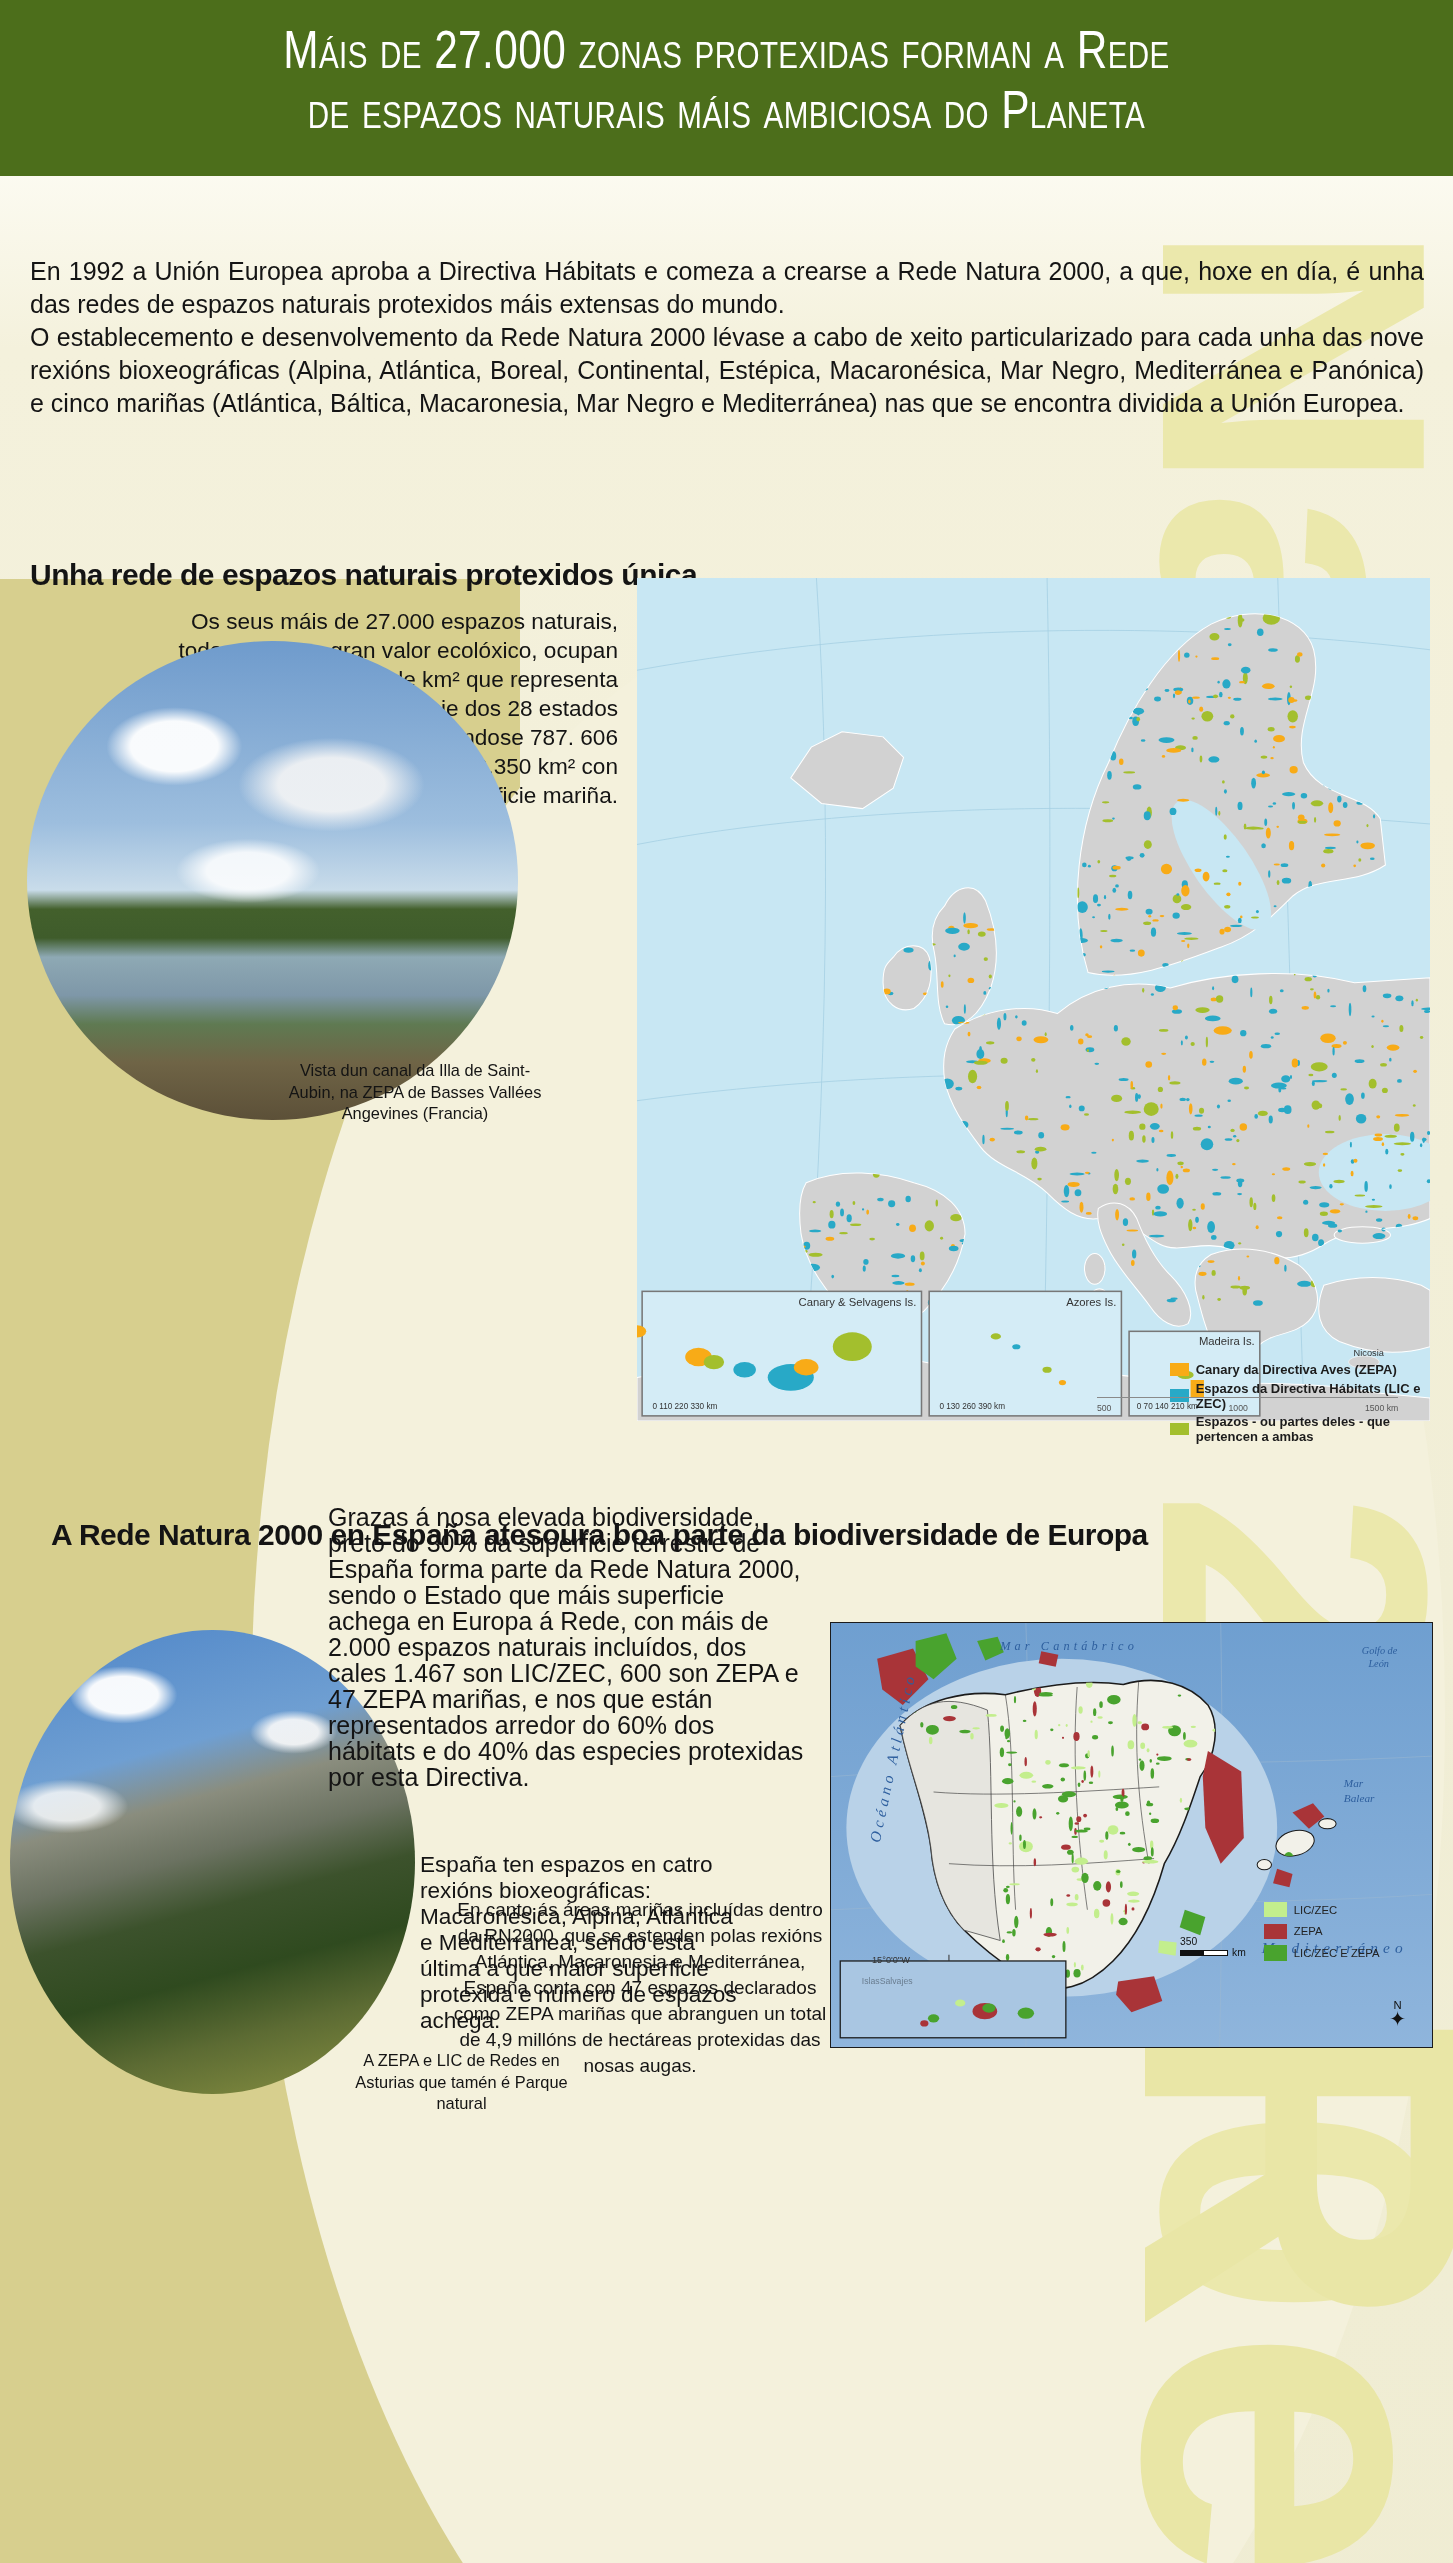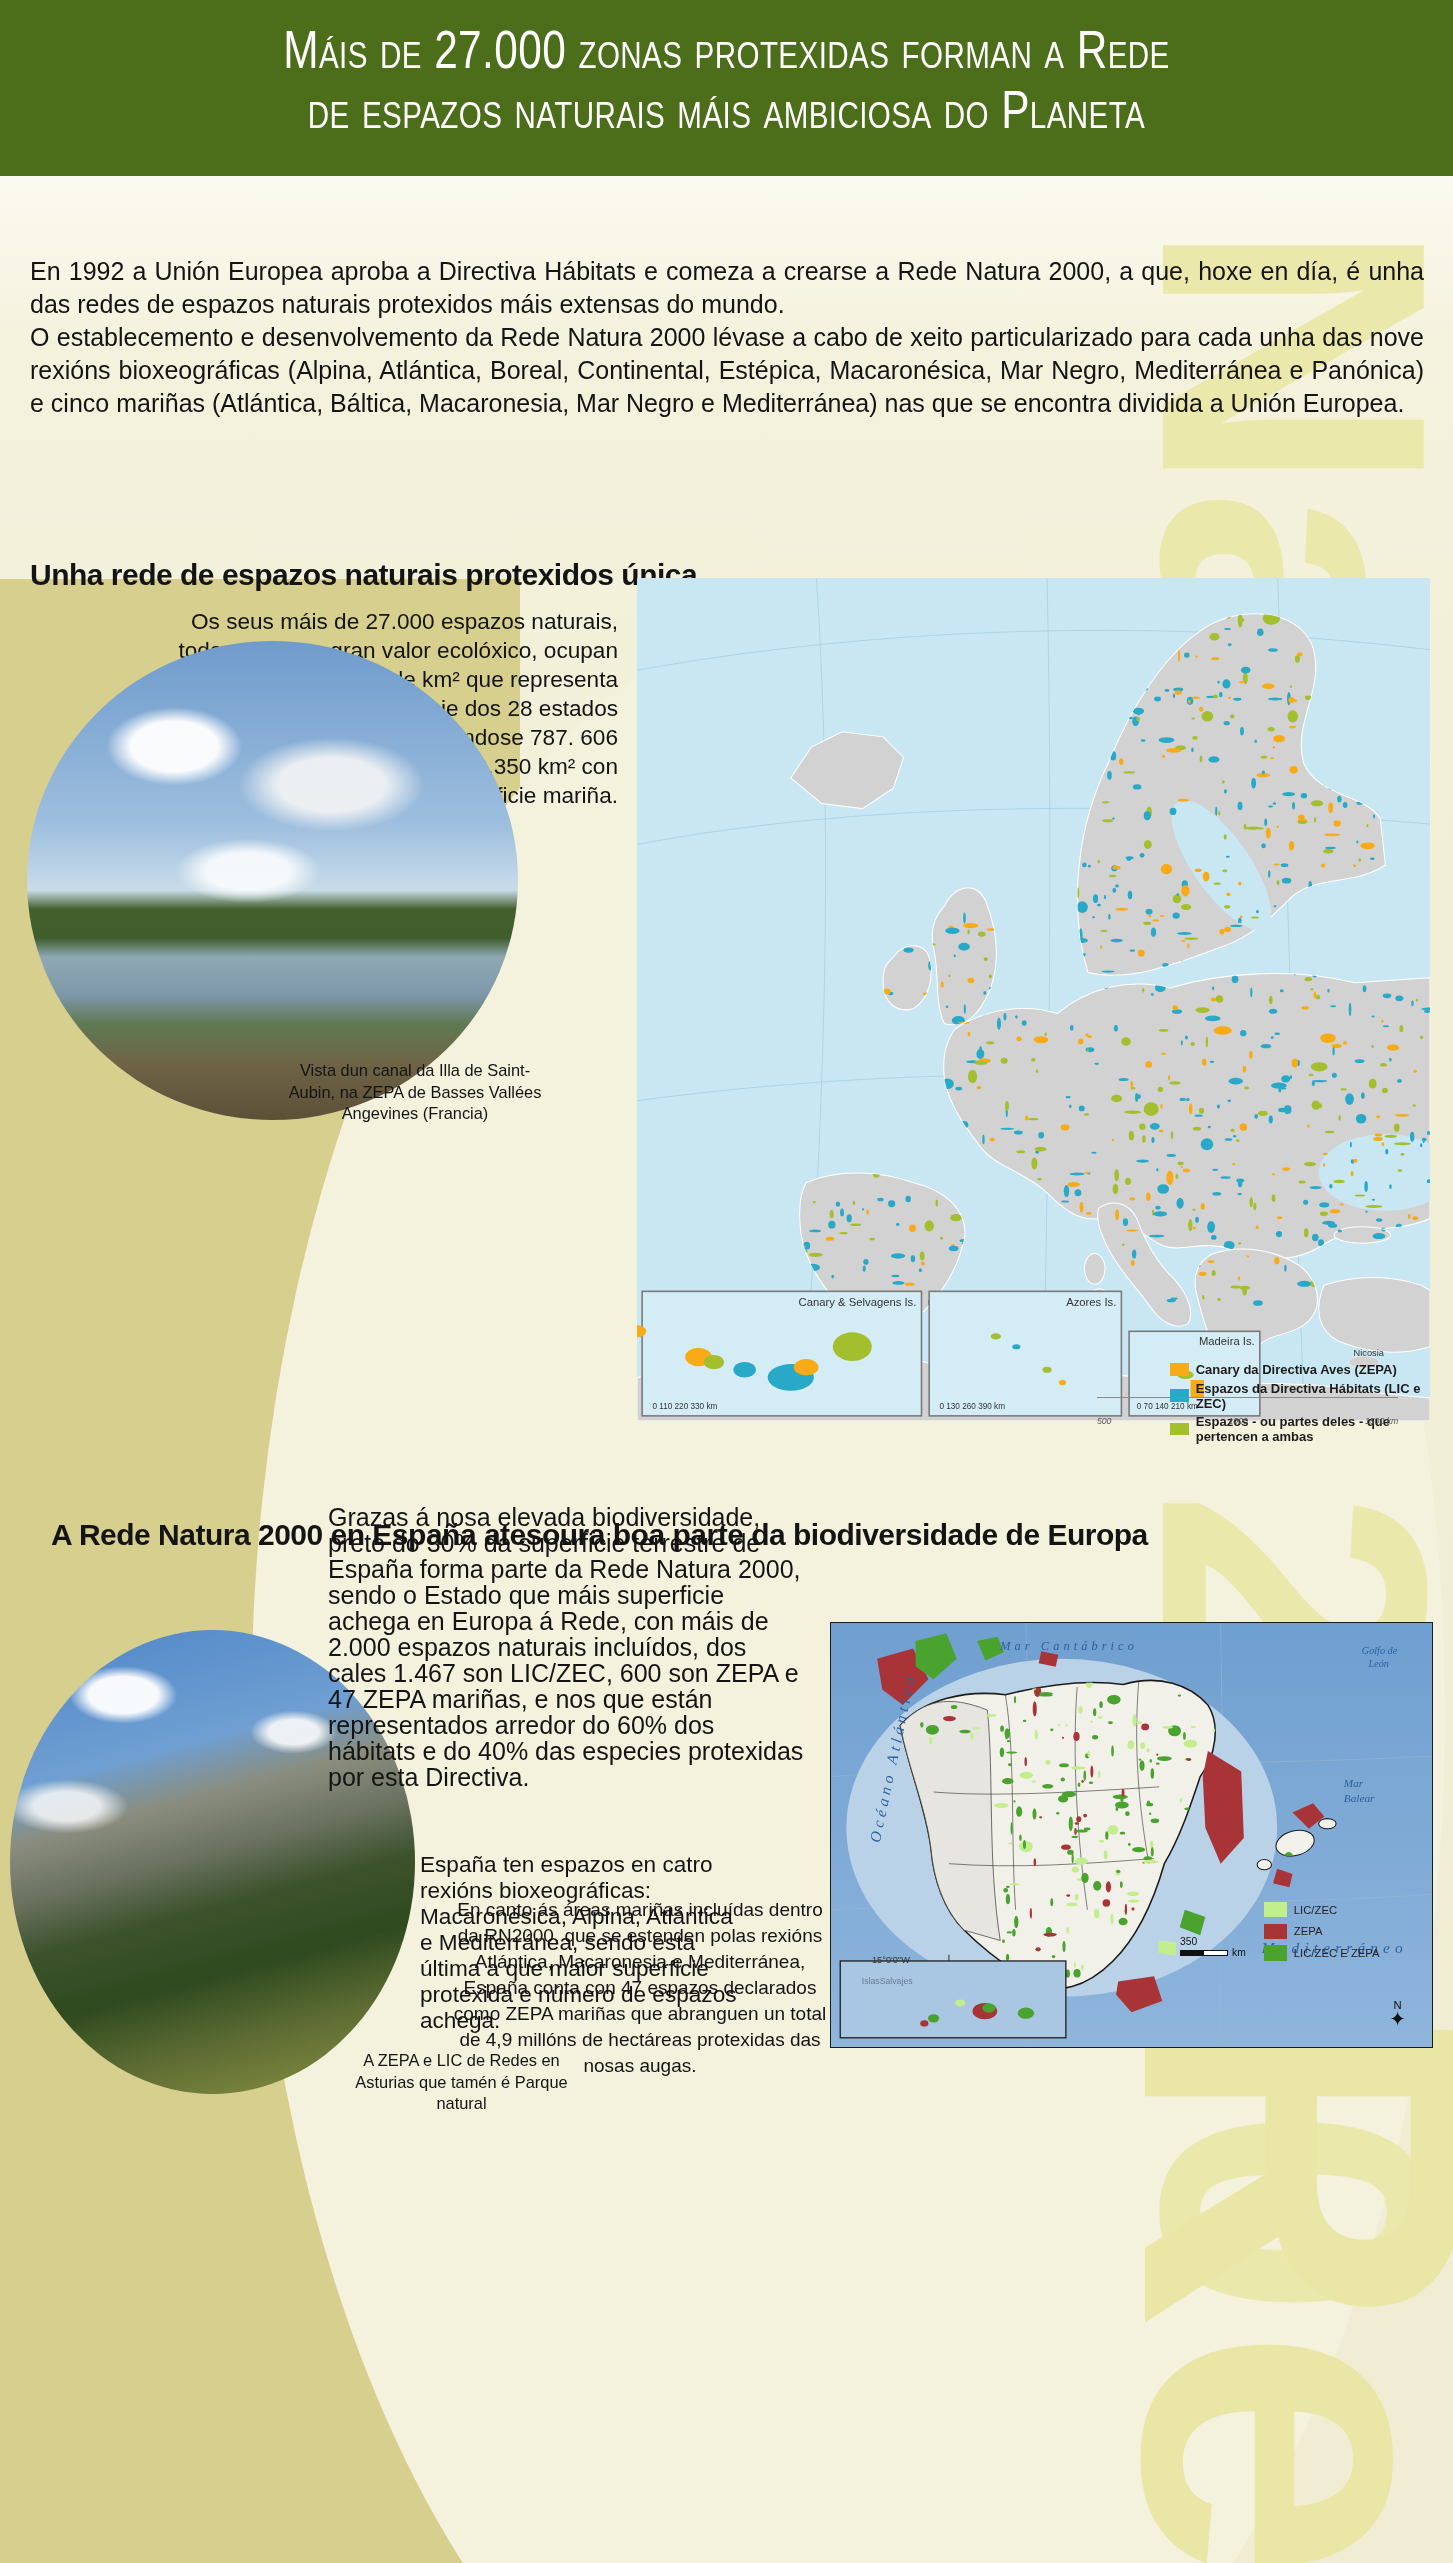--- a/index.html
+++ b/index.html
@@ -43,21 +43,21 @@
       linear-gradient(165deg,#4f86c8 0%,#6f9fd2 28%,#8a8d7e 38%,#6b7261 48%,#3c522c 58%,#2f4a1f 70%,#5c6b33 82%,#77823c 92%,#55632c 100%);}
   
   .map-eu{position:absolute;left:637px;top:578px;width:793px;height:843px;z-index:5;}
   .map-es{position:absolute;left:830px;top:1622px;width:601px;height:424px;border:1.5px solid #1b1b1b;z-index:5;background:#7fa9d6;text-decoration:underline;}
   .map-eu svg,.map-es svg{display:block;width:100%;height:100%;}
   .eu-legend{position:absolute;left:533px;top:784px;z-index:6;}
   .lrow{display:flex;align-items:center;margin-bottom:3.6px;font-size:13px;font-weight:bold;color:#1c1c1c;}
   .sw{display:inline-block;width:18.5px;height:12.3px;margin-right:7.2px;flex:0 0 auto;}
   .sw-aves{background:#f8ab17;} .sw-hab{background:#28a9c7;} .sw-both{background:#a3bf2d;}
   .eu-scale{position:absolute;left:58%;top:819px;width:38%;font-size:8.7px;color:#555;z-index:6;}
-  .eu-scale .bar{border-top:1px solid #8a8a8a;display:flex;justify-content:space-between;padding-top:18px;font-style:italic;}
+  .eu-scale .bar{border-top:1px solid #8a8a8a;display:flex;justify-content:space-between;padding-top:5px;}
   .es-legend{position:absolute;left:433px;top:279px;z-index:6;}
   .es-legend .lrow{font-size:11.3px;font-weight:normal;margin-bottom:6.2px;color:#222;}
   .es-legend .sw{width:22.6px;height:15.4px;}
   .sw-lic{background:#c3ee8d;} .sw-zepa{background:#a93438;} .sw-liczepa{background:#49a32e;}
   .es-scale{position:absolute;left:349px;top:313px;font-size:10.3px;color:#111;z-index:6;}
   .es-scale .bar{width:46px;height:4.1px;background:linear-gradient(90deg,#111 0 50%,#fff 50% 100%);border:0.5px solid #111;display:inline-block;vertical-align:middle;margin-right:4.1px;}
   .es-coord{position:absolute;left:41px;top:332px;font-size:9.2px;color:#333;z-index:6;}
   .compass{position:absolute;left:558px;top:377px;z-index:6;text-align:center;color:#111;font-size:11.3px;line-height:10.3px;}
   .compass .rose{font-size:20.5px;line-height:17.4px;}
   

